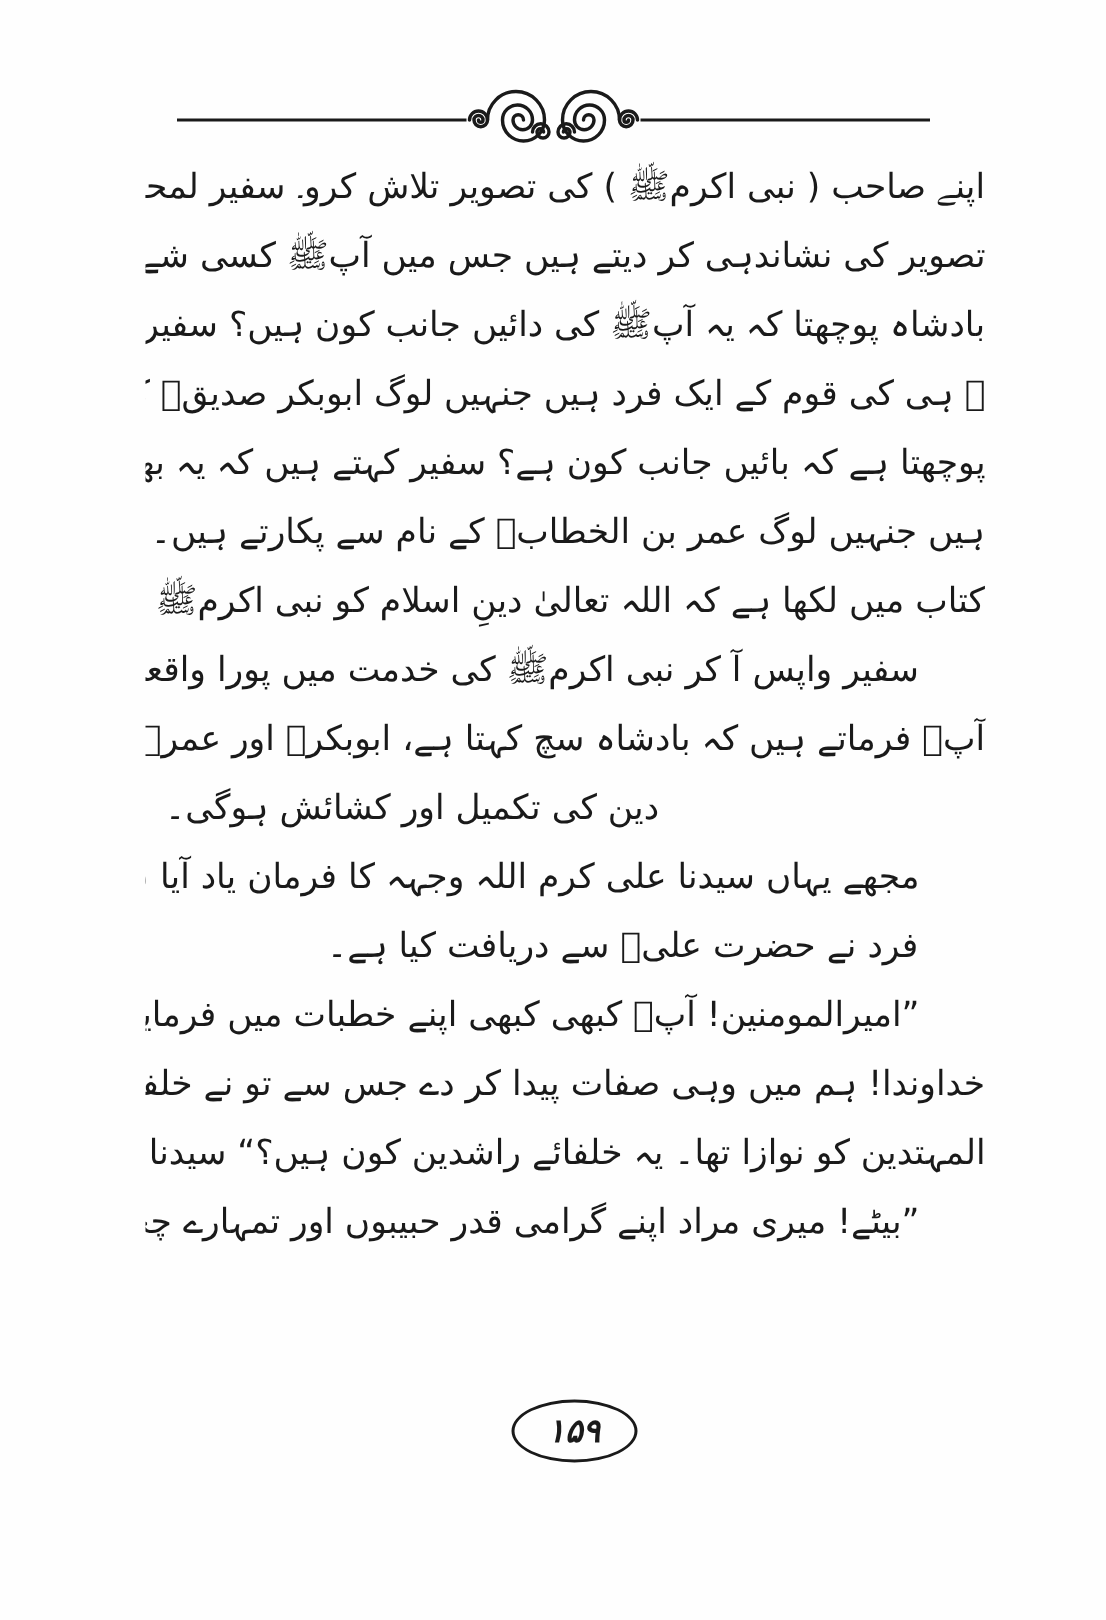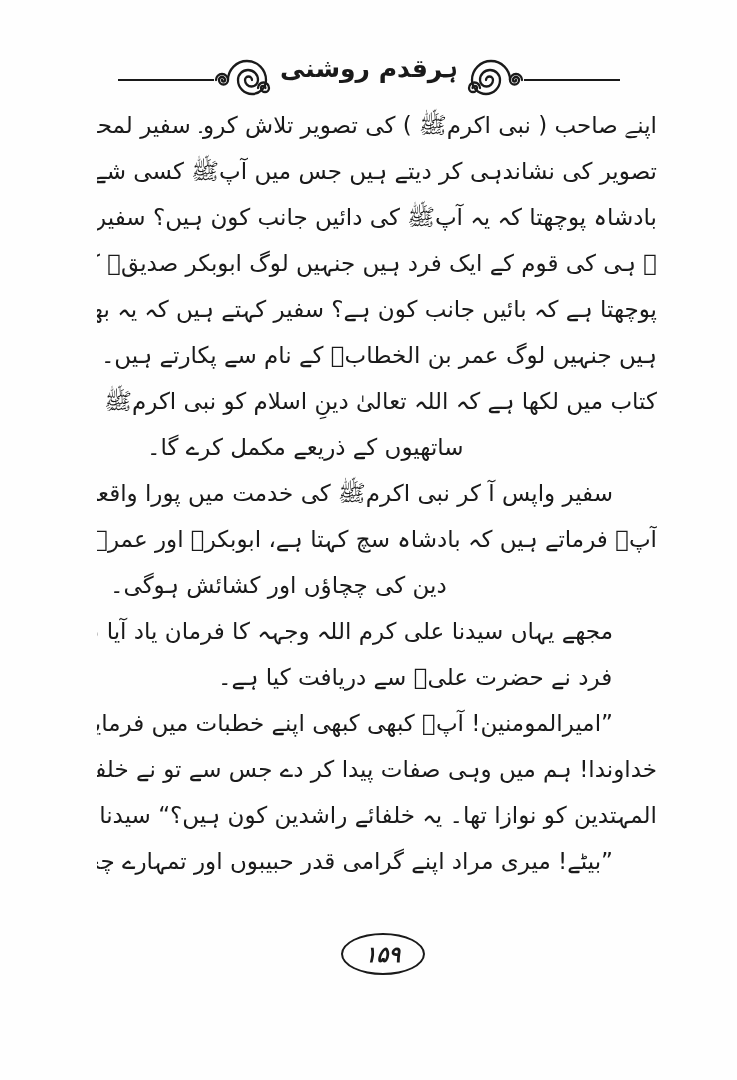--- a/index.html
+++ b/index.html
@@ -83,45 +83,43 @@
     <div class="rule"></div>
 
     <div class="orn">
       <svg width="58" height="58" viewBox="0 0 58 58" fill="none" stroke="#1a1a1a" stroke-width="2.3" stroke-linecap="round">
         <path d="M2 38 A6 6 0 0 1 14 38 A4.5 4.5 0 0 1 5 38 A3 3 0 0 1 11 38 A1.5 1.5 0 0 1 8 38"></path>
         <path d="M14 38 A19 19 0 0 1 52 38 A14 14 0 0 1 24 38 A10 10 0 0 1 44 38 A6.5 6.5 0 0 1 31 38 A3.5 3.5 0 0 1 38 38"></path>
         <path d="M44 46 A5.5 5.5 0 0 1 55 46 A4 4 0 0 1 47 46 A2.2 2.2 0 0 1 51.4 46"></path>
       </svg>
     </div>
 
-    <div class="title">ہرقدم روشنی</div>
 
     <div class="orn">
       <svg width="58" height="58" viewBox="0 0 58 58" fill="none" stroke="#1a1a1a" stroke-width="2.3" stroke-linecap="round" style="transform:scaleX(-1)">
         <path d="M2 38 A6 6 0 0 1 14 38 A4.5 4.5 0 0 1 5 38 A3 3 0 0 1 11 38 A1.5 1.5 0 0 1 8 38"></path>
         <path d="M14 38 A19 19 0 0 1 52 38 A14 14 0 0 1 24 38 A10 10 0 0 1 44 38 A6.5 6.5 0 0 1 31 38 A3.5 3.5 0 0 1 38 38"></path>
         <path d="M44 46 A5.5 5.5 0 0 1 55 46 A4 4 0 0 1 47 46 A2.2 2.2 0 0 1 51.4 46"></path>
       </svg>
     </div>
 
     <div class="rule"></div>
   </div>
 
   <div class="body-text">
       <div class="line full">اپنے صاحب ( نبی اکرمﷺ ) کی تصویر تلاش کرو۔ سفیر لمحوں میں آپﷺ کی</div>
       <div class="line full">تصویر کی نشاندہی کر دیتے ہیں جس میں آپﷺ کسی شے کو دیکھ رہے ہیں۔</div>
       <div class="line full">بادشاہ پوچھتا کہ یہ آپﷺ کی دائیں جانب کون ہیں؟ سفیر کہتے ہیں کہ یہ پیغمبر</div>
       <div class="line full">ﷺ ہی کی قوم کے ایک فرد ہیں جنہیں لوگ ابوبکر صدیقؓ کہتے ہیں۔ بادشاہ</div>
       <div class="line full">پوچھتا ہے کہ بائیں جانب کون ہے؟ سفیر کہتے ہیں کہ یہ بھی پیغمبر کے قبیلے کے فرد</div>
       <div class="line full">ہیں جنہیں لوگ عمر بن الخطابؓ کے نام سے پکارتے ہیں۔ بادشاہ کہتا ہے کہ ان کی</div>
       <div class="line full">کتاب میں لکھا ہے کہ اللہ تعالیٰ دینِ اسلام کو نبی اکرمﷺ کے ان دونوں</div>
-      <div class="line end" style="padding-left: 50px;">ساتھیوں کے ذریعے مکمل کرے گا۔</div>
       <div class="line indent">سفیر واپس آ کر نبی اکرمﷺ کی خدمت میں پورا واقعہ عرض کرتا ہے۔</div>
       <div class="line full">آپﷺ فرماتے ہیں کہ بادشاہ سچ کہتا ہے، ابوبکرؓ اور عمرؓ کے ذریعے سے اس</div>
-      <div class="line end" style="padding-left: 13px;">دین کی چچاؤں اور کشائش ہوگی۔</div>
+      <div class="line end" style="padding-left: 13px;">دین کی تکمیل اور کشائش ہوگی۔</div>
       <div class="line indent">مجھے یہاں سیدنا علی کرم اللہ وجہہ کا فرمان یاد آیا ہے۔ قریش کے ایک</div>
       <div class="line end" style="padding-left: 121px;">فرد نے حضرت علیؓ سے دریافت کیا ہے۔</div>
       <div class="line indent">”امیرالمومنین! آپؓ کبھی کبھی اپنے خطبات میں فرمایا کرتے ہیں کہ</div>
       <div class="line full">خداوندا! ہم میں وہی صفات پیدا کر دے جس سے تو نے خلفائے راشدین</div>
       <div class="line full">المہتدین کو نوازا تھا۔ یہ خلفائے راشدین کون ہیں؟“ سیدنا علیؓ کی آنکھ نمناک</div>
       <div class="line indent">”بیٹے! میری مراد اپنے گرامی قدر حبیبوں اور تمہارے چچاؤں ابوبکرؓ اور</div>
     </div>
 
   <div class="pageno">
     <span>۱۵۹</span>

